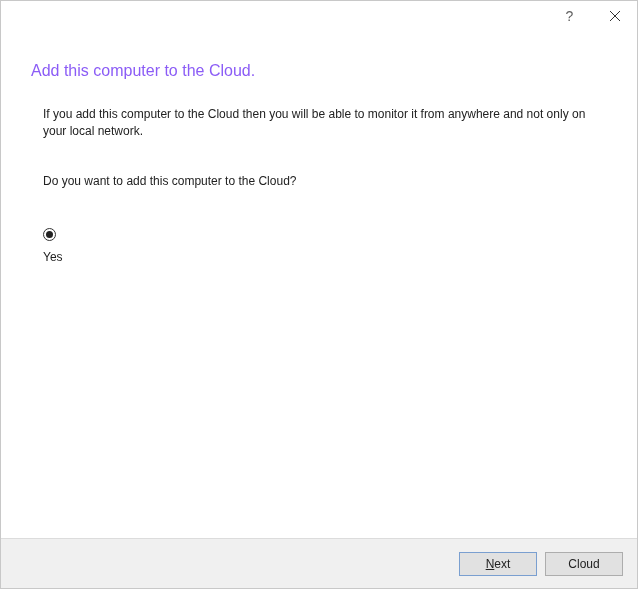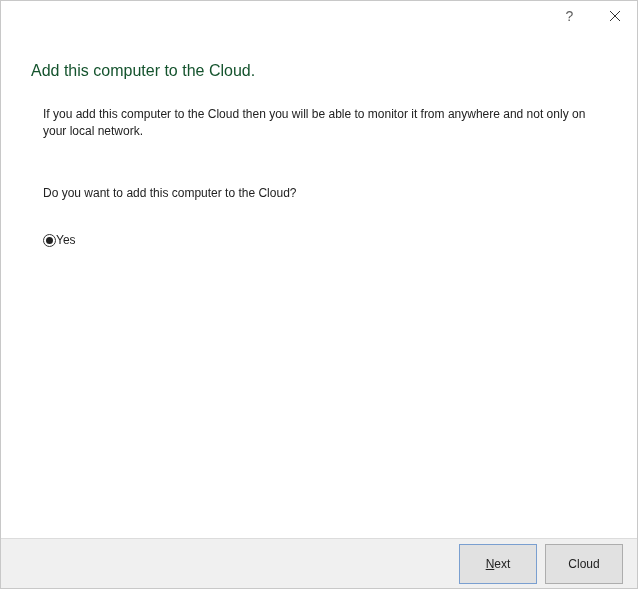--- a/index.html
+++ b/index.html
@@ -36,42 +36,43 @@
     .help-btn {
       font-size: 14px;
       color: #606060;
     }
     .close-btn svg { width: 10px; height: 10px; }
     .content {
       flex: 1;
       padding: 28px 30px 0 30px;
     }
     .heading {
-      color: #14532d;
+      color: #8b5cf6;
       font-size: 16px;
       font-weight: 400;
       margin-bottom: 26px;
     }
     .body {
       padding-left: 12px;
       padding-right: 10px;
       color: #222;
       font-size: 12px;
       line-height: 1.45;
     }
-    .desc { margin-bottom: 44px; }
-    .question { margin-bottom: 30px; }
+    .desc { margin-bottom: 32px; }
+    .question { margin-bottom: 38px; }
     .radio-group { }
     .radio-option {
       display: flex;
-      align-items: center;
-      gap: 0;
+      align-items: flex-start;
+      gap: 8px;
       margin-bottom: 7px;
       cursor: pointer;
       user-select: none;
+      flex-direction: column;
     }
     .radio {
       width: 13px; height: 13px;
       border: 1px solid #333;
       border-radius: 50%;
       position: relative;
       flex-shrink: 0;
       background: #fff;
     }
     .radio.selected::after {
@@ -88,21 +89,21 @@
       background: #f0f0f0;
       border-top: 1px solid #dcdcdc;
       display: flex;
       justify-content: flex-end;
       align-items: center;
       padding-right: 14px;
       gap: 8px;
     }
     .btn {
       min-width: 78px;
-      height: 40px;
+      height: 24px;
       background: #e1e1e1;
       border: 1px solid #adadad;
       font-family: inherit;
       font-size: 12px;
       color: #222;
       cursor: pointer;
       padding: 0 10px;
     }
     .btn .ul { text-decoration: underline; }
     .btn.primary { border: 1px solid #7a9fd0; }

